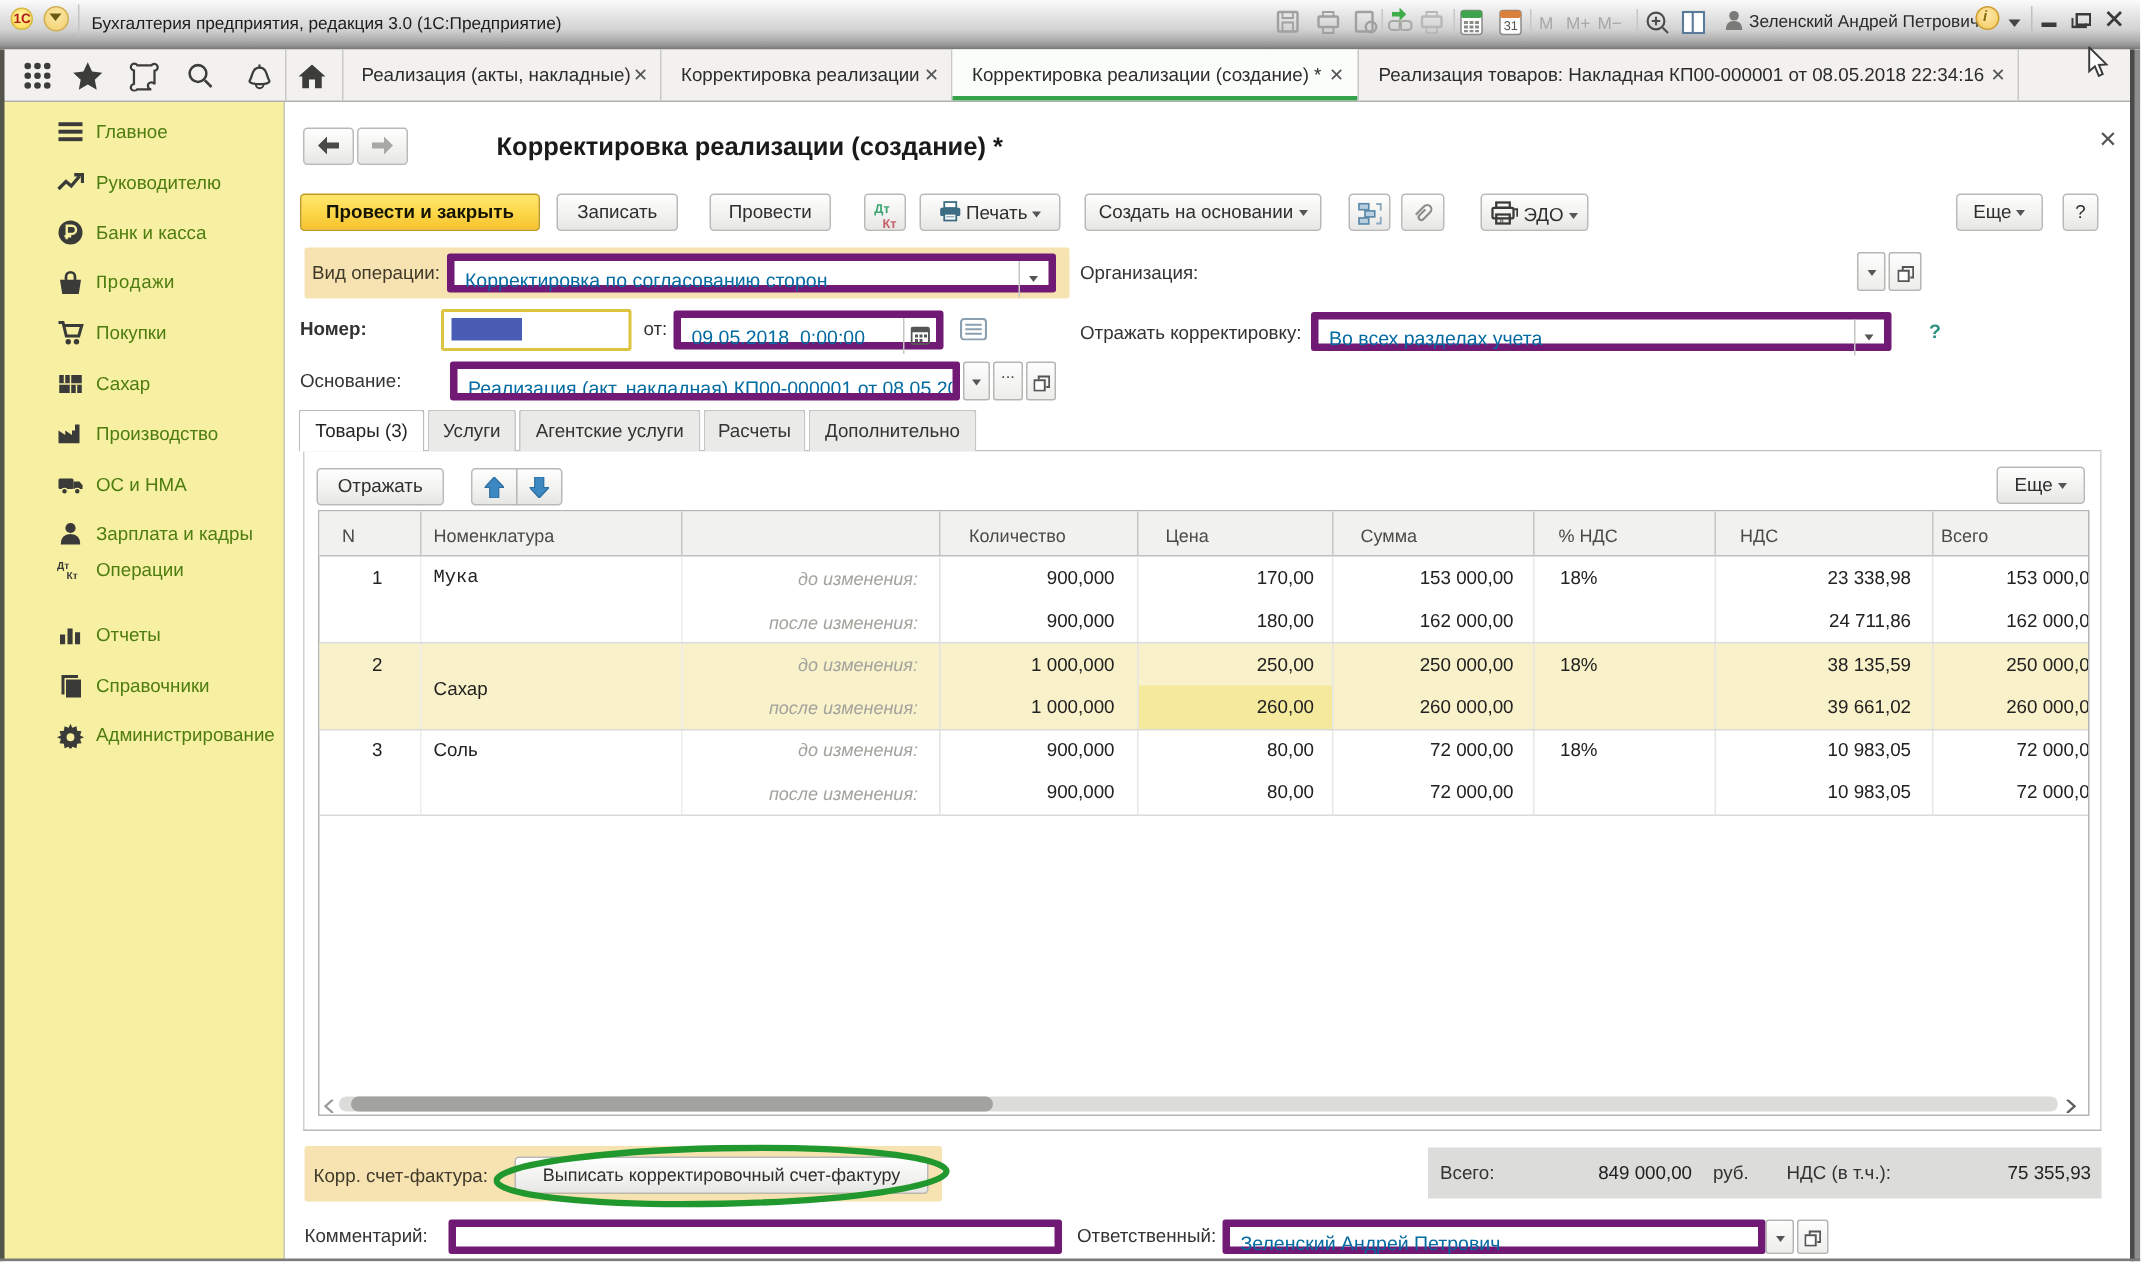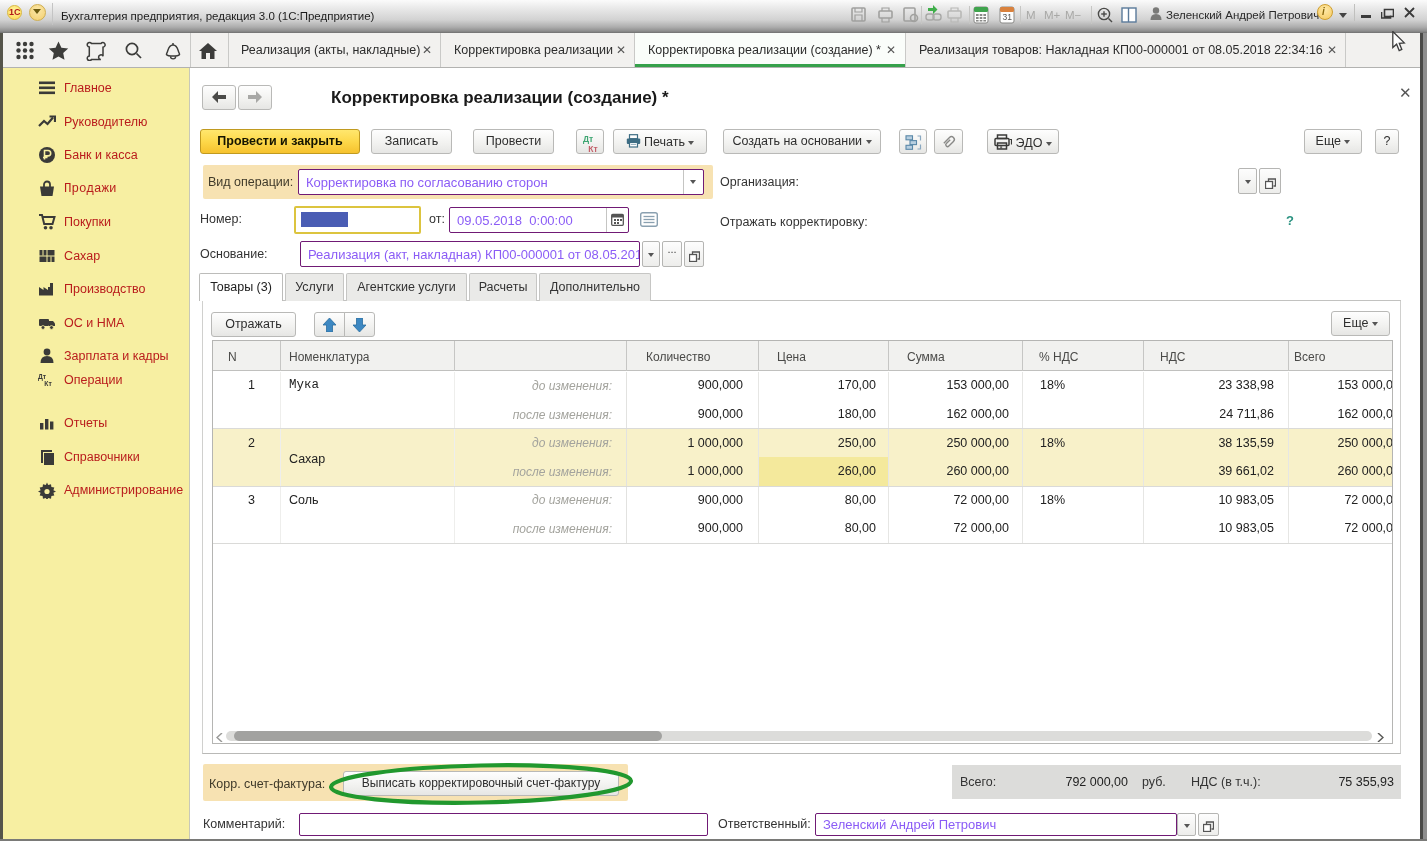--- a/index.html
+++ b/index.html
@@ -17,30 +17,30 @@
 .tsep { position:absolute; top:0; width:1px; height:34px; background:#c9c9c7; }
 .tab { position:absolute; top:0; height:34px; font-size:12.5px; color:#2c2c2c; }
 .tab .tl { position:absolute; top:10px; white-space:nowrap; }
 .tab .tx { position:absolute; top:10px; color:#555; font-size:12px; }
 #atab { background:#fafdfa; border-bottom:3px solid #36a14b; }
 
 #sidebar { left:0; top:68px; width:190px; height:773px; background:#f7efa2; border-right:1px solid #c8c8b8; }
 #ledge { left:0; top:33px; width:3px; height:808px; background:#55544a; }
 .mitem { position:absolute; left:0; width:190px; height:24px; }
 .mitem .mi { position:absolute; left:38px; top:0; width:18px; height:18px; }
-.mitem .mt { position:absolute; left:64px; top:2px; font-size:12.5px; color:#b91c1c; white-space:nowrap; }
+.mitem .mt { position:absolute; left:64px; top:2px; font-size:12.5px; color:#4d7c0f; white-space:nowrap; }
 
 #content { left:190px; top:68px; width:1229px; height:773px; background:#fff; }
 #rstrip { left:1420px; top:33px; width:7px; height:808px; background:#8e8e8e; border-left:3px solid #4a4a48; }
 #bline { left:0; top:839px; width:1427px; height:2px; background:#7a7a78; }
 
 .btn { position:absolute; height:25px; background:linear-gradient(#fefefe,#f1f1ef 60%,#e6e6e4); border:1px solid #b9b9b7; border-radius:3px; font-size:12.5px; color:#2e2e2e; text-align:center; }
 .btn .bl { position:relative; top:4px; white-space:nowrap; }
 .ybtn { background:linear-gradient(#ffe76e,#fdd84a 50%,#f6c22e); border:1px solid #c09a20; font-weight:bold; color:#141400; }
-.fld { position:absolute; height:26px; background:#fff; border:1px solid #701a75; border-radius:2px; font-size:13px; color:#8b5cf6; }
+.fld { position:absolute; height:26px; background:#fff; border:5px solid #701a75; border-radius:2px; font-size:13px; color:#0369a1; }
 .fld .ft { position:absolute; left:7px; top:5px; white-space:nowrap; }
 .lab { position:absolute; font-size:12.5px; color:#333; white-space:nowrap; }
 .caret { display:inline-block; width:0; height:0; border-left:3.5px solid transparent; border-right:3.5px solid transparent; border-top:4px solid #555; vertical-align:middle; }
 .dbtn { position:absolute; height:26px; background:linear-gradient(#fdfdfd,#ededeb); border:1px solid #b5b5b3; border-radius:2px; text-align:center; }
 .ostrip { position:absolute; background:#f7e2b2; border-radius:2px; }
 .gh { position:absolute; height:1px; background:#d8d8d6; }
 .cell { position:absolute; font-size:12.5px; color:#222; white-space:nowrap; }
 .num { text-align:right; }
 .ital { font-style:italic; color:#a3a39d; font-size:12px; }
 .ptab { position:absolute; top:205px; height:28px; background:#eaeae8; border:1px solid #c6c6c4; border-bottom:none; border-radius:2px 2px 0 0; font-size:12.5px; color:#333; text-align:center; line-height:27px; }
@@ -368,21 +368,21 @@
 
     <div class="ostrip" style="left:13px;top:97px;width:510px;height:34px;"></div>
     <div class="lab" style="left:18px;top:107px;color:#3f3a2a;">Вид операции:</div>
     <div class="fld" style="left:108px;top:101px;width:406px;">
       <div class="ft">Корректировка по согласованию сторон</div>
       <div class="abs" style="right:0;top:0;width:20px;height:24px;border-left:1px solid #c5c5c3;">
           <span class="caret" style="position:absolute;left:6px;top:10px;"></span>
         </div>
     </div>
 
-    <div class="lab" style="left:10px;top:144px;">Номер:</div>
+    <div class="lab" style="left:10px;top:144px;font-weight:bold;">Номер:</div>
     <div class="abs" style="left:104px;top:138px;width:127px;height:28px;background:#fff;border:2px solid #dcc43f;border-radius:2px;">
       <div class="abs" style="left:5px;top:4px;width:47px;height:15px;background:#4a5db4;"></div>
     </div>
     <div class="lab" style="left:239px;top:144px;">от:</div>
     <div class="fld" style="left:259px;top:139px;width:180px;">
       <div class="ft">09.05.2018&nbsp;&nbsp;0:00:00</div>
       <div class="abs" style="right:0;top:0;width:22px;height:24px;border-left:1px solid #c5c5c3;">
         <svg style="position:absolute;left:4px;top:5px;" width="13" height="13" viewBox="0 0 13 13">
             <rect x="0.7" y="1.5" width="11.6" height="10.8" rx="1" fill="none" stroke="#555" stroke-width="1.3"></rect>
             <rect x="0.7" y="1.5" width="11.6" height="3" fill="#555"></rect>
@@ -426,20 +426,26 @@
     <div class="dbtn" style="left:1048px;top:100px;width:19px;">
         <span class="caret" style="position:absolute;left:6px;top:11px;"></span>
       </div>
     <div class="dbtn" style="left:1069px;top:100px;width:22px;">
       <svg style="position:relative;top:6px;" width="11" height="11" viewBox="0 0 11 11">
           <path d="M3.5 3 V1 h7 v7 H8.5" fill="none" stroke="#555" stroke-width="1.3"></path>
           <rect x="0.5" y="3.5" width="7" height="7" fill="#fff" stroke="#555" stroke-width="1.3"></rect>
         </svg>
     </div>
     <div class="lab" style="left:530px;top:147px;">Отражать корректировку:</div>
+    <div class="fld" style="left:684px;top:140px;width:387px;">
+      <div class="ft">Во всех разделах учета</div>
+      <div class="abs" style="right:0;top:0;width:20px;height:24px;border-left:1px solid #c5c5c3;">
+          <span class="caret" style="position:absolute;left:6px;top:10px;"></span>
+        </div>
+    </div>
     <div class="abs" style="left:1096px;top:145px;font-size:13px;font-weight:bold;color:#2a9280;">?</div>
 
     <div class="abs" style="left:12px;top:232px;width:1199px;height:1px;background:#c2c2c0;"></div>
     <div class="abs" id="ptab-active" style="left:9px;top:205px;width:84px;height:28px;background:#fff;border:1px solid #bcbcba;border-bottom:none;border-radius:2px 2px 0 0;font-size:12.5px;color:#222;text-align:center;line-height:27px;z-index:5;">Товары (3)</div>
     <div class="ptab" style="left:95px;width:59px;">Услуги</div>
     <div class="ptab" style="left:156px;width:121px;">Агентские услуги</div>
     <div class="ptab" style="left:279px;width:68px;">Расчеты</div>
     <div class="ptab" style="left:349px;width:112px;">Дополнительно</div>
 
     <div class="abs" style="left:12px;top:233px;width:1199px;height:453px;border-left:1px solid #d0d0ce;border-right:1px solid #d0d0ce;border-bottom:1px solid #b9b9b7;background:#fff;"></div>
@@ -564,21 +570,21 @@
     <div class="lab" style="left:19px;top:709px;color:#3f3a2a;">Корр. счет-фактура:</div>
     <div class="btn" style="left:153px;top:703px;width:276px;font-size:12px;">
         <div class="bl">Выписать корректировочный счет-фактуру</div>
       </div>
     <svg class="abs" style="left:139px;top:688px;" width="312" height="56" viewBox="0 0 312 56">
       <ellipse cx="152" cy="28" rx="150" ry="18.5" fill="none" stroke="#21982e" stroke-width="4.2" transform="rotate(-1.2 152 28)"></ellipse>
     </svg>
 
     <div class="abs" style="left:762px;top:697px;width:449px;height:34px;background:#dcdcda;"></div>
     <div class="lab" style="left:770px;top:707px;">Всего:</div>
-    <div class="cell num" style="left:820px;top:707px;width:118px;">792 000,00</div>
+    <div class="cell num" style="left:820px;top:707px;width:118px;">849 000,00</div>
     <div class="lab" style="left:952px;top:707px;">руб.</div>
     <div class="lab" style="left:1001px;top:707px;">НДС (в т.ч.):</div>
     <div class="cell num" style="left:1100px;top:707px;width:104px;">75 355,93</div>
 
     <div class="lab" style="left:13px;top:749px;">Комментарий:</div>
     <div class="fld" style="left:109px;top:745px;width:409px;height:23px;"></div>
     <div class="lab" style="left:528px;top:749px;">Ответственный:</div>
     <div class="fld" style="left:625px;top:745px;width:362px;height:23px;">
         <div class="ft" style="top:3px;">Зеленский Андрей Петрович</div>
       </div>

